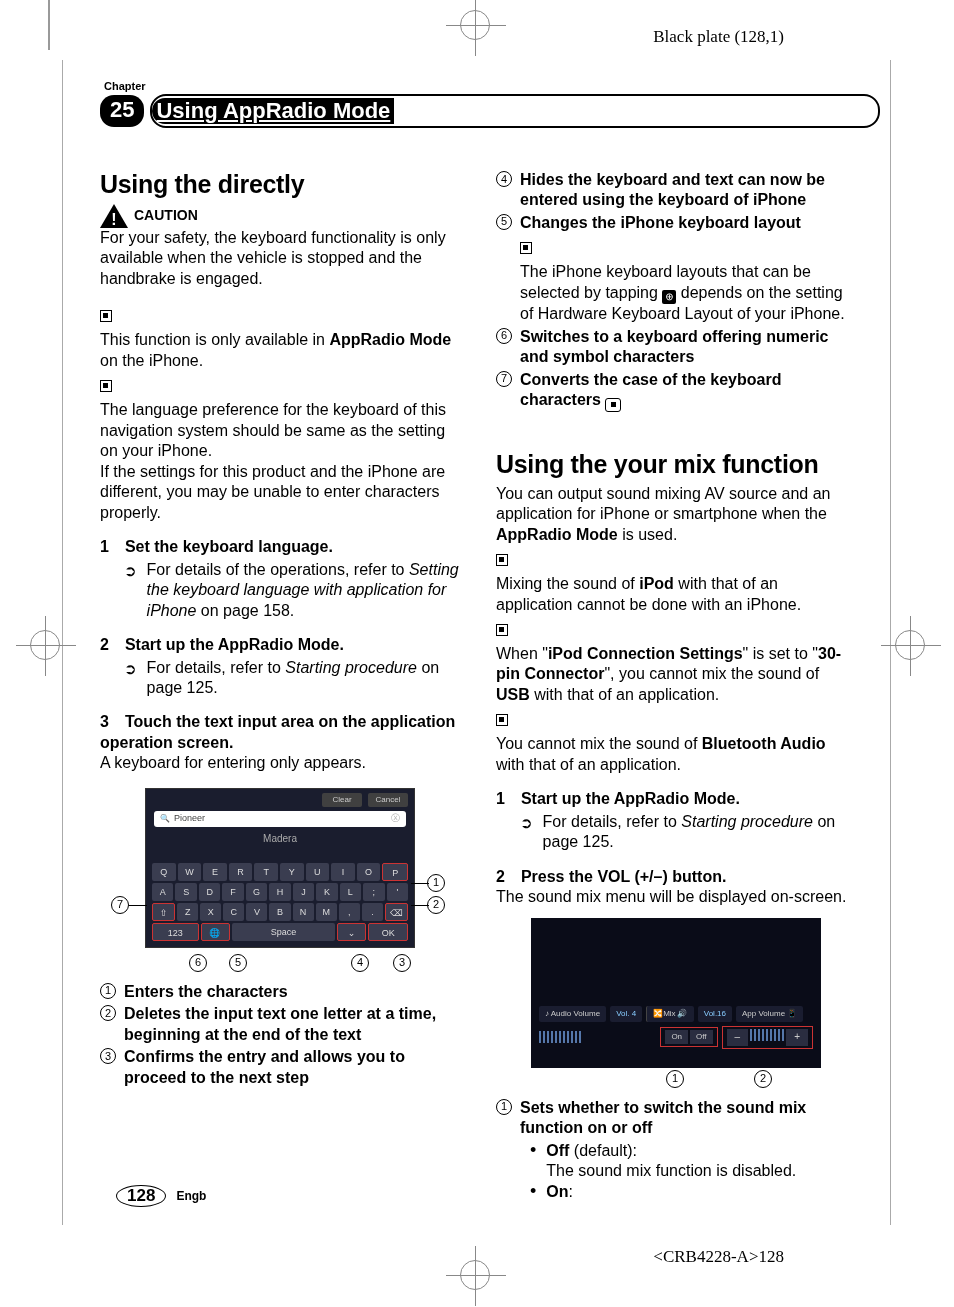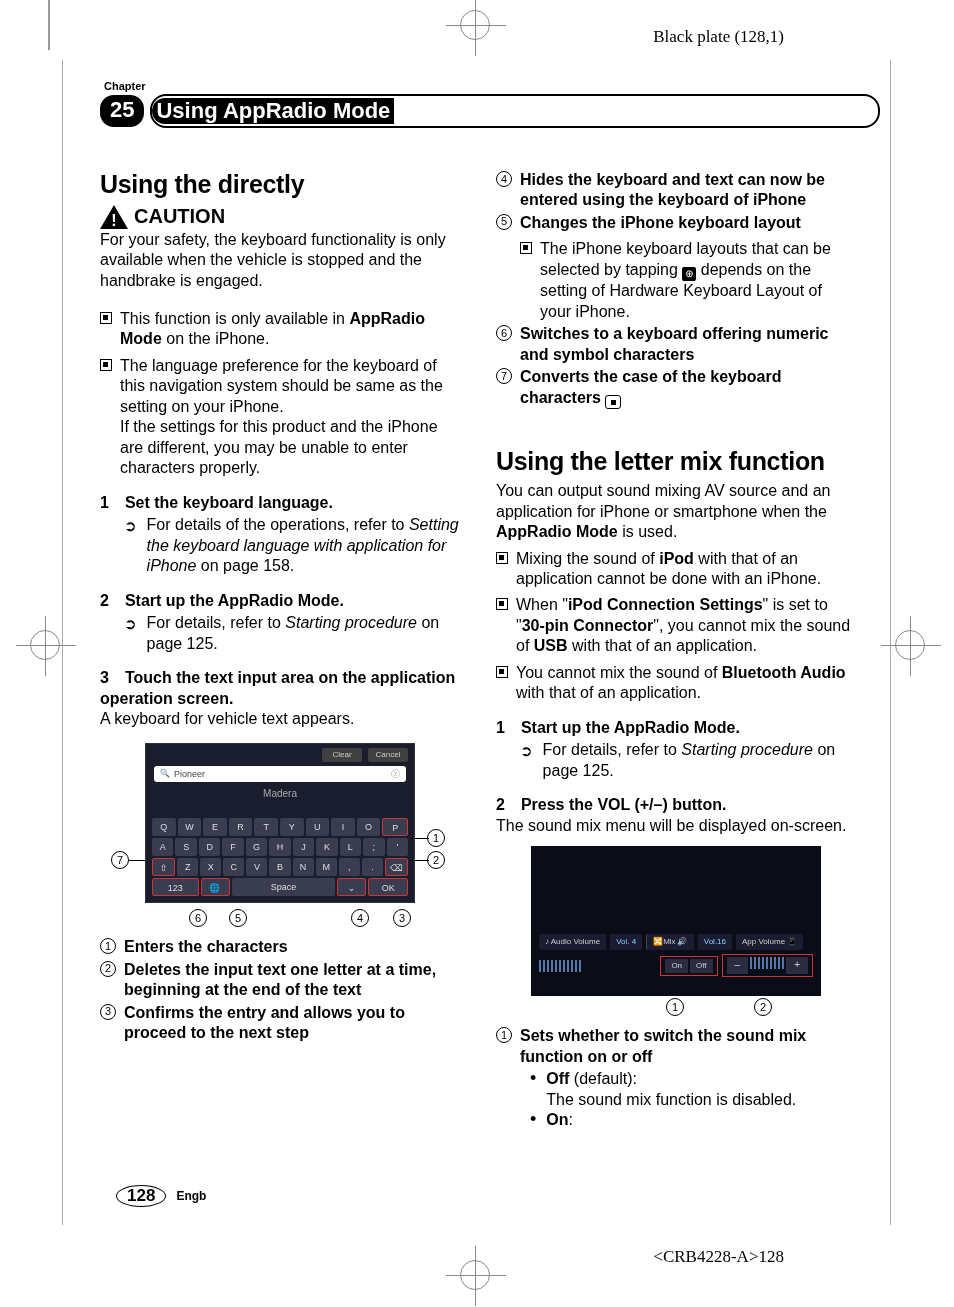--- a/index.html
+++ b/index.html
@@ -66,45 +66,46 @@
   .title-pill span { background: #000; color: #fff; display: inline-block; padding: 0 4px; }
   .title-pill { position: relative; overflow: hidden; }
   .title-fill {
     background: #000;
     color: #fff;
     border-radius: 14px 0 0 14px;
     display: inline-block;
     padding: 2px 18px 2px 14px;
     margin: -2px 4px -2px -16px;
     font-weight: bold;
+    text-decoration: underline;
   }
 
   .columns { display: flex; gap: 36px; }
   .col { width: 360px; font-size: 16px; line-height: 1.28; }
 
   h2 { font-size: 25px; font-weight: 900; margin: 0 0 4px 0; letter-spacing: -0.3px; }
   .caution-row { display: flex; align-items: center; gap: 6px; margin-bottom: 0; }
   .warn-icon {
     width: 0; height: 0;
     border-left: 14px solid transparent;
     border-right: 14px solid transparent;
     border-bottom: 24px solid #000;
     position: relative;
   }
   .warn-icon .bang {
     position: absolute;
     left: -4px; top: 6px;
     width: 8px; text-align: center;
     color: #fff; font-weight: bold; font-size: 16px;
   }
-  .caution-text { font-weight: bold; font-size: 20px; }
+  .caution-text { font-weight: bold; font-size: 14px; }
 
   p { margin: 0 0 2px 0; }
 
-  .bullet-box { display: flex; gap: 8px; margin: 6px 0 2px 0; }
+  .bullet-box { display: flex; gap: 8px; margin: 6px 0 2px 0; flex-direction: column; }
   .bullet-sq {
     width: 12px; height: 12px; border: 1.5px solid #000;
     margin-top: 3px; flex-shrink: 0;
     position: relative;
   }
   .bullet-sq::after { content: ""; position: absolute; width: 5px; height: 5px; background: #000; left: 2px; top: 2px; }
   .bullet-content { flex: 1; padding-right: 4px; }
 
   .num-step { margin-top: 14px; }
   .num-step .step-title { font-weight: bold; }
@@ -281,21 +282,21 @@
         <div class="arrow-sub">
           <span class="arr">➲</span>
           <span><span>For details, refer to </span><em class="ref">Starting procedure</em><span> on page 125.</span></span>
         </div>
       </div>
 
       <div class="num-step">
         <div class="step-title" style="font-weight:bold;">
           <span class="num">3</span><span>Touch the text input area on the application operation screen.</span>
         </div>
-        <p>A keyboard for vehicle text appears.</p>
+        <p>A keyboard for entering only appears.</p>
       </div>
 
       <div class="kb-img">
         <div class="kb-box">
           <div class="kb-top">
             <div class="kb-btn">Clear</div>
             <div class="kb-btn">Cancel</div>
           </div>
           <div class="kb-search">
               <span>Pioneer</span>
@@ -396,21 +397,21 @@
       </div>
       <div class="legend-item">
           <span class="callout-num">6</span>
           <span class="txt">Switches to a keyboard offering numeric and symbol characters</span>
         </div>
       <div class="legend-item">
           <span class="callout-num">7</span>
           <span class="txt"><span>Converts the case of the keyboard characters</span> <span class="stop-icon"></span></span>
         </div>
 
-      <h2 style="margin-top:36px;">Using the letter mix function</h2>
+      <h2 style="margin-top:36px;">Using the your mix function</h2>
       <p>
         <span>You can output sound mixing AV source and an application for iPhone or smartphone when the </span><span class="bold">AppRadio Mode</span><span> is used.</span>
       </p>
       <div class="bullet-box">
         <div class="bullet-sq"></div>
         <div class="bullet-content"><span>Mixing the sound of </span><span class="bold">iPod</span><span> with that of an application cannot be done with an iPhone.</span></div>
       </div>
       <div class="bullet-box">
         <div class="bullet-sq"></div>
         <div class="bullet-content"><span>When "</span><span class="bold">iPod Connection Settings</span><span>" is set to "</span><span class="bold">30-pin Connector</span><span>", you cannot mix the sound of </span><span class="bold">USB</span><span> with that of an application.</span></div>

